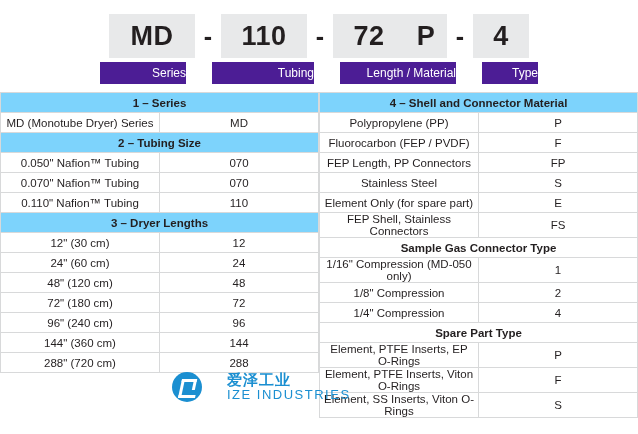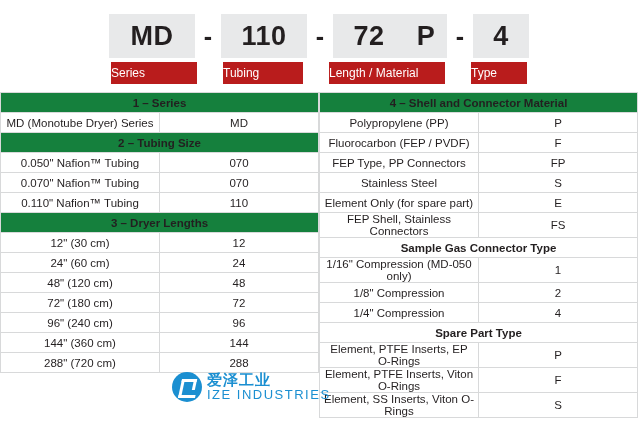--- a/index.html
+++ b/index.html
@@ -58,29 +58,29 @@
     position: absolute;
     left: 0;
     top: 62px;
     width: 638px;
     height: 22px;
     display: flex;
     align-items: center;
     justify-content: center;
   }
   .label-box {
-    background: #b91c1c;
+    background: #4c1d95;
     color: #ffffff;
     font-size: 12px;
     height: 22px;
     line-height: 22px;
-    text-align: left;
+    text-align: right;
   }
   .label-box.series { width: 86px; }
-  .label-box.tubing { width: 80px; }
+  .label-box.tubing { width: 102px; }
   .label-box.lengthmat { width: 116px; }
   .label-box.type { width: 56px; }
   .label-spacer { height: 22px; }
 
   
   .tables {
     position: relative;
     width: 638px;
     display: flex;
     align-items: flex-start;
@@ -96,42 +96,42 @@
   td {
     border: 1px solid #d8d9da;
     font-size: 11.5px;
     height: 19px;
     padding: 0 4px;
     vertical-align: middle;
   }
   .hdr td {
     font-weight: bold;
     text-align: center;
-    background: #15803d;
+    background: #7dd3fc;
   }
   .desc {
     text-align: center;
   }
   .code {
     text-align: center;
     width: 54px;
   }
   .sub td {
     font-weight: bold;
     text-align: center;
   }
 
   
   .logo {
     position: absolute;
     left: 172px;
     top: 372px;
     display: flex;
     align-items: center;
-    gap: 5px;
+    gap: 25px;
     pointer-events: none;
   }
   .logo-mark {
     width: 30px;
     height: 30px;
     border-radius: 50%;
     background: #1b8fd1;
     position: relative;
   }
   .logo-mark::before {
@@ -270,21 +270,21 @@
         </tr>
         <tr>
           <td class="desc">Polypropylene (PP)</td>
           <td class="code">P</td>
         </tr>
         <tr>
           <td class="desc">Fluorocarbon (FEP / PVDF)</td>
           <td class="code">F</td>
         </tr>
         <tr>
-          <td class="desc">FEP Type, PP Connectors</td>
+          <td class="desc">FEP Length, PP Connectors</td>
           <td class="code">FP</td>
         </tr>
         <tr>
           <td class="desc">Stainless Steel</td>
           <td class="code">S</td>
         </tr>
         <tr>
           <td class="desc">Element Only (for spare part)</td>
           <td class="code">E</td>
         </tr>

